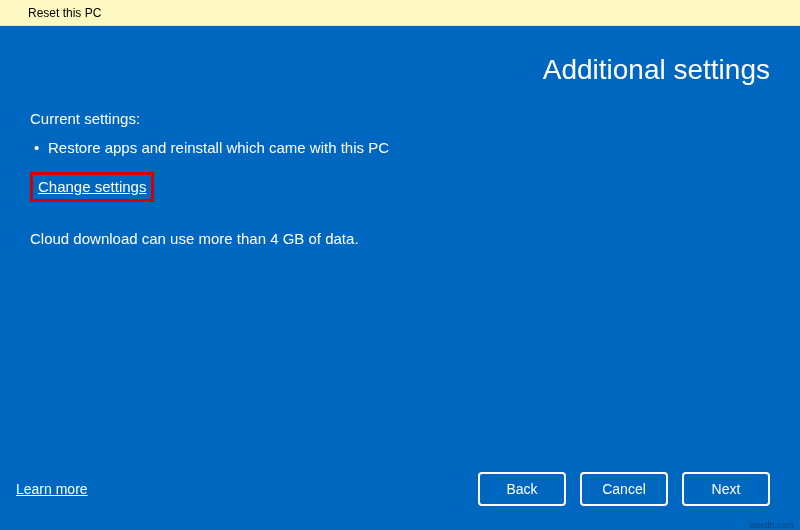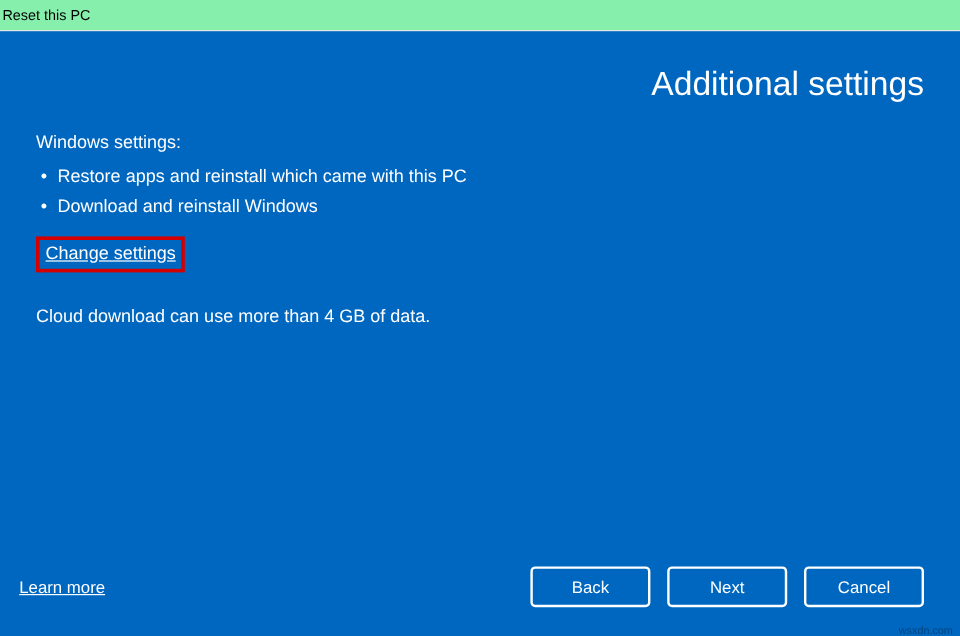--- a/index.html
+++ b/index.html
@@ -9,22 +9,22 @@
     }
     body {
       font-family: 'Segoe UI', Tahoma, sans-serif;
       background: #fff;
       width: 800px;
       height: 530px;
       overflow: hidden;
       position: relative;
     }
     .titlebar {
-      background: #86efac;
-      padding: 6px 2px;
+      background: #fef9c3;
+      padding: 6px 28px;
       font-size: 12px;
       color: #000;
       border-bottom: 1px solid #e5e5e5;
       height: 26px;
     }
     .blue-panel {
       background: #0067c0;
       color: #fff;
       position: absolute;
       top: 26px;
@@ -94,21 +94,21 @@
     .button-row {
       display: flex;
       gap: 14px;
     }
     .btn {
       background: transparent;
       border: 2px solid #fff;
       color: #fff;
       font-size: 14px;
       padding: 7px 0;
-      width: 100px;
+      width: 88px;
       text-align: center;
       border-radius: 4px;
       cursor: pointer;
       font-family: inherit;
     }
     .watermark {
       position: absolute;
       right: 6px;
       bottom: 0;
       font-size: 9px;
@@ -120,37 +120,36 @@
 <body>
 
 <div class="titlebar">
   <span>Reset this PC</span>
 </div>
 
 <div class="blue-panel">
 
   <h1 class="heading">Additional settings</h1>
 
-  <div class="subheading">Windows settings:</div>
+  <div class="subheading">Current settings:</div>
 
   <ul class="bullet-list">
     <li>Restore apps and reinstall which came with this PC</li>
-    <li>Download and reinstall Windows</li>
   </ul>
 
   <div class="change-settings-wrap">
     <a class="change-settings-link">Change settings</a>
   </div>
 
   <div class="note">Cloud download can use more than 4 GB of data.</div>
 
   <div class="footer">
     <a class="learn-more">Learn more</a>
     <div class="button-row">
       <button class="btn">Back</button>
+      <button class="btn">Cancel</button>
       <button class="btn">Next</button>
-      <button class="btn">Cancel</button>
     </div>
   </div>
 
 </div>
 
 <div class="watermark">wsxdn.com</div>
 
 </body></html>

